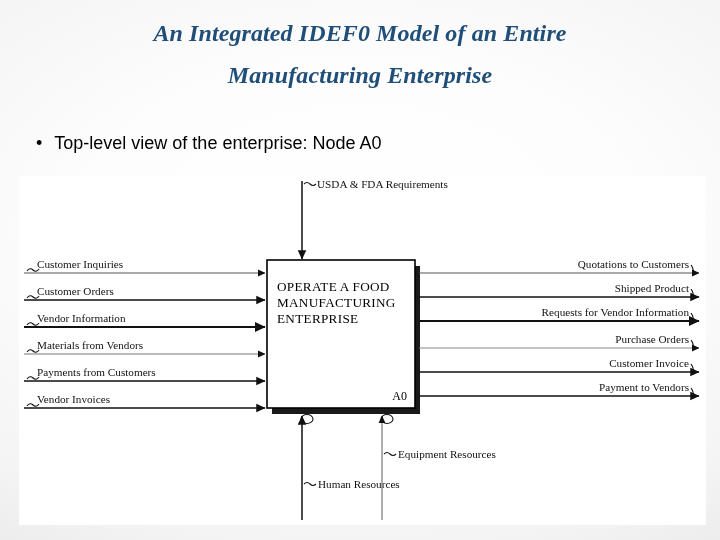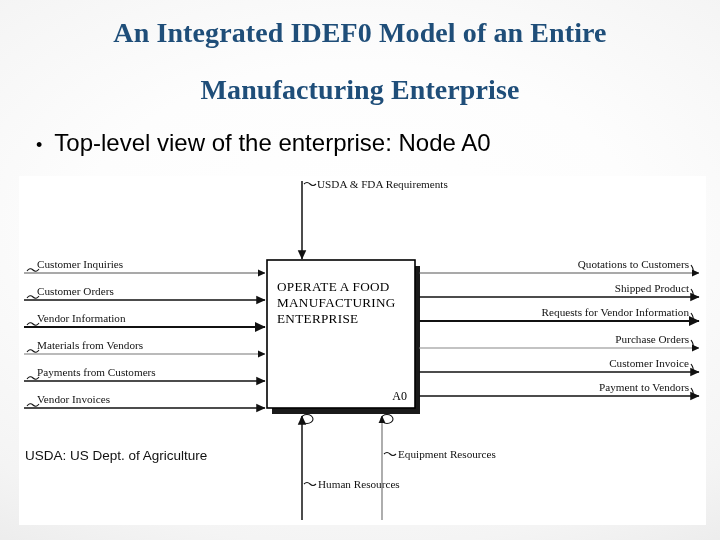--- a/index.html
+++ b/index.html
@@ -24,46 +24,47 @@
   #title-block {
     position: absolute;
     left: 0;
     top: 14px;
     width: 720px;
     text-align: center;
   }
   .title-line {
     font-family: "Liberation Serif", "DejaVu Serif", serif;
     font-weight: bold;
-    font-size: 28px;
+    font-size: 24px;
     line-height: 38px;
     color: #1f4e79;
     letter-spacing: 0.1px;
     white-space: nowrap;
+    font-style: italic;
   }
   .title-line.second {
-    margin-top: 19px;
+    margin-top: 4px;
   }
   
   #bullet-row {
     position: absolute;
     left: 36px;
     top: 132px;
     display: flex;
     align-items: baseline;
   }
   #bullet-dot {
     font-size: 18px;
     line-height: 22px;
     color: #000;
     margin-right: 12px;
   }
   #bullet-text {
     font-family: "Liberation Sans", sans-serif;
-    font-size: 24px;
+    font-size: 18px;
     line-height: 22px;
     color: #000;
     white-space: nowrap;
   }
   
   #diagram-panel {
     position: absolute;
     left: 19px;
     top: 176px;
     width: 687px;
@@ -218,17 +219,16 @@
       </g>
       <g>
         <line x1="363" y1="344" x2="363" y2="240" stroke="#777" stroke-width="1.2" marker-end="url(#arrowU)"></line>
         <ellipse cx="368" cy="243" rx="6" ry="4.5" fill="none" stroke="#111" stroke-width="1.1"></ellipse>
         <path d="M 365 278 q 3 -3 6 0 q 3 3 6 0" stroke="#111" stroke-width="1.1" fill="none"></path>
         <text class="idef-label" x="379" y="282">Equipment Resources</text>
       </g>
     </svg>
 
     <div id="legend" style="position:absolute; left:6px; top:270px;">
-      <div>USDA: US Dept. of Agriculture</div>
     </div>
   </div>
 
 </div>
 
 </body></html>

